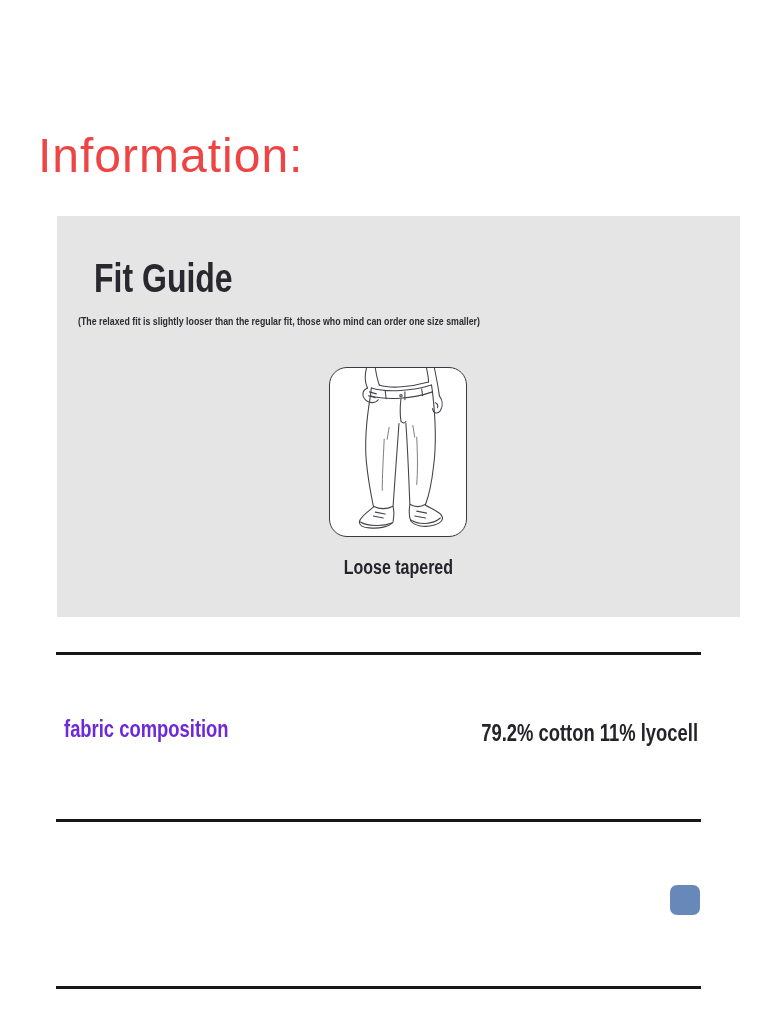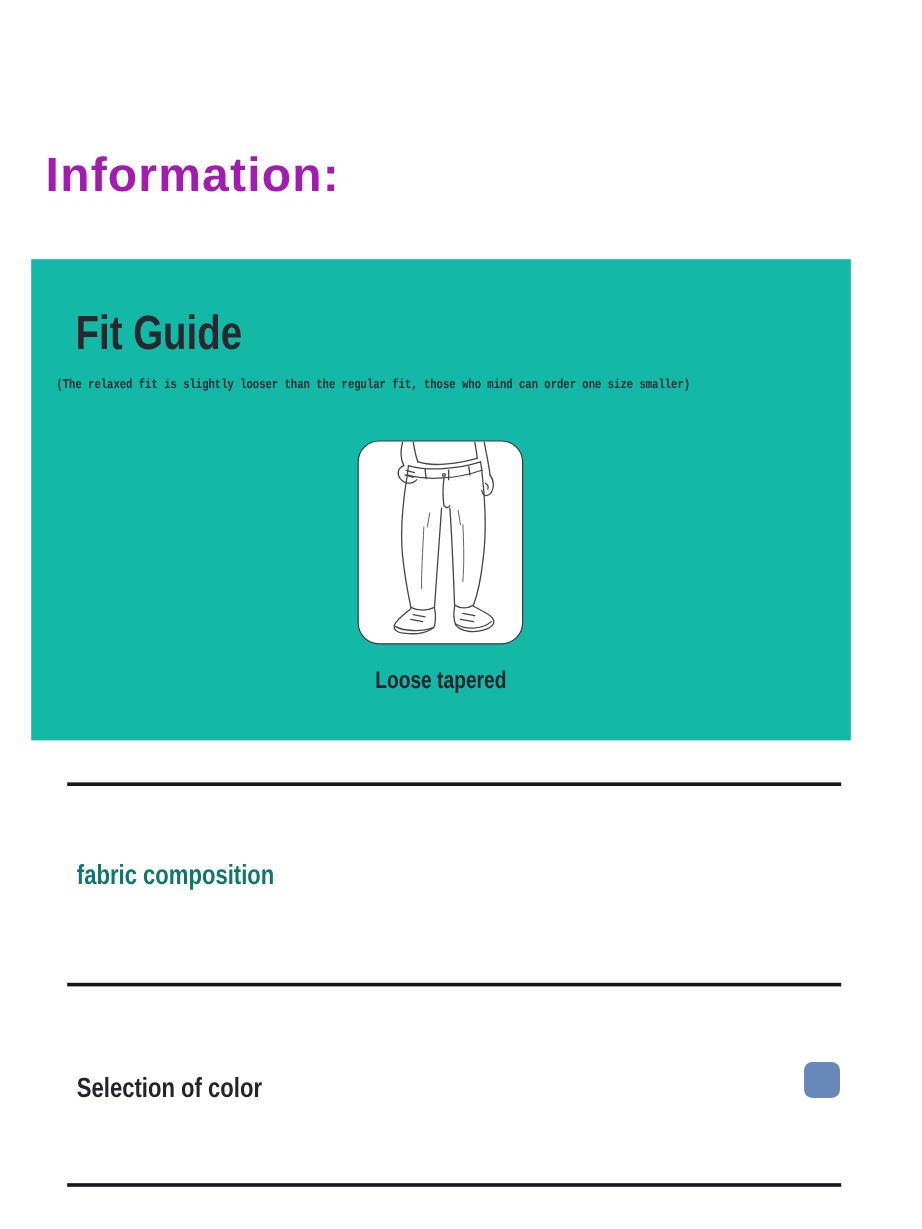--- a/index.html
+++ b/index.html
@@ -9,41 +9,41 @@
     font-family:"Liberation Sans", sans-serif;
     color:#222226;
     position:relative;
     overflow:hidden;
   }
   .stage{position:absolute;inset:0;width:768px;height:1024px;}
 
   
   .page-title{
     position:absolute;left:38px;top:96px;
-    font-size:40px;font-weight:700;letter-spacing:1px;
-    color:#a21caf;line-height:1.15;
+    font-size:48px;font-weight:400;letter-spacing:1px;
+    color:#ef4444;line-height:1.15;
   }
 
   
   .cond{display:inline-block;transform:scaleX(0.80);transform-origin:left center;font-weight:700;}
   .cond-c{display:inline-block;transform:scaleX(0.80);transform-origin:center center;font-weight:700;}
   .cond-r{display:inline-block;transform:scaleX(0.80);transform-origin:right center;font-weight:700;}
 
   
   .fit-panel{
-    position:absolute;left:26px;top:216px;width:683px;height:401px;
-    background:#14b8a6;
+    position:absolute;left:57px;top:216px;width:683px;height:401px;
+    background:#e5e5e5;
   }
   .fit-heading{
     position:absolute;left:37px;top:42px;
     font-size:40px;color:#28282e;line-height:1;white-space:nowrap;
   }
   .fit-note{
     position:absolute;left:21px;top:99px;
-    font-size:11px;color:#2b2b31;line-height:1.2;white-space:nowrap;font-family:Liberation Mono, monospace;
+    font-size:11px;color:#2b2b31;line-height:1.2;white-space:nowrap;
   }
   .fig-box{
     position:absolute;left:272px;top:151px;width:138px;height:170px;
     background:#ffffff;border:1.5px solid #3a3a40;border-radius:18px;
     box-sizing:border-box;overflow:hidden;
   }
   .fig-box svg{display:block;width:100%;height:100%;}
   .fig-caption{
     position:absolute;left:0;top:340px;width:100%;text-align:center;
     font-size:20px;color:#24242a;line-height:1.1;white-space:nowrap;text-decoration:underline;
@@ -51,21 +51,21 @@
 
   
   .rule{position:absolute;left:56px;width:645px;height:3px;background:#17171b;}
   .rule-1{top:652px;}
   .rule-2{top:819px;}
   .rule-3{top:986px;}
 
   
   .fabric-label{
     position:absolute;left:64px;top:716px;
-    font-size:23px;color:#0f766e;line-height:1.2;white-space:nowrap;
+    font-size:23px;color:#6d28d9;line-height:1.2;white-space:nowrap;
   }
   .fabric-values{
     position:absolute;right:70px;top:716px;width:560px;
     text-align:right;font-size:23px;color:#232329;line-height:1.48;
   }
   .fabric-values .vline{display:block;white-space:nowrap;}
 
   
   .color-label{
     position:absolute;left:64px;top:893px;
@@ -149,24 +149,22 @@
       <span class="cond-c">Loose tapered</span>
     </div>
   </section>
 
   <div class="rule rule-1"></div>
 
   <div class="fabric-label">
     <span class="cond">fabric composition</span>
   </div>
   <div class="fabric-values">
+    <span class="vline"><span class="cond-r">79.2% cotton 11% lyocell</span></span>
   </div>
 
   <div class="rule rule-2"></div>
 
-  <div class="color-label">
-    <span class="cond">Selection of color</span>
-  </div>
   <div class="color-swatch" style="background: rgb(104, 136, 186);"></div>
 
   <div class="rule rule-3"></div>
 
 </div>
 
 </body></html>

